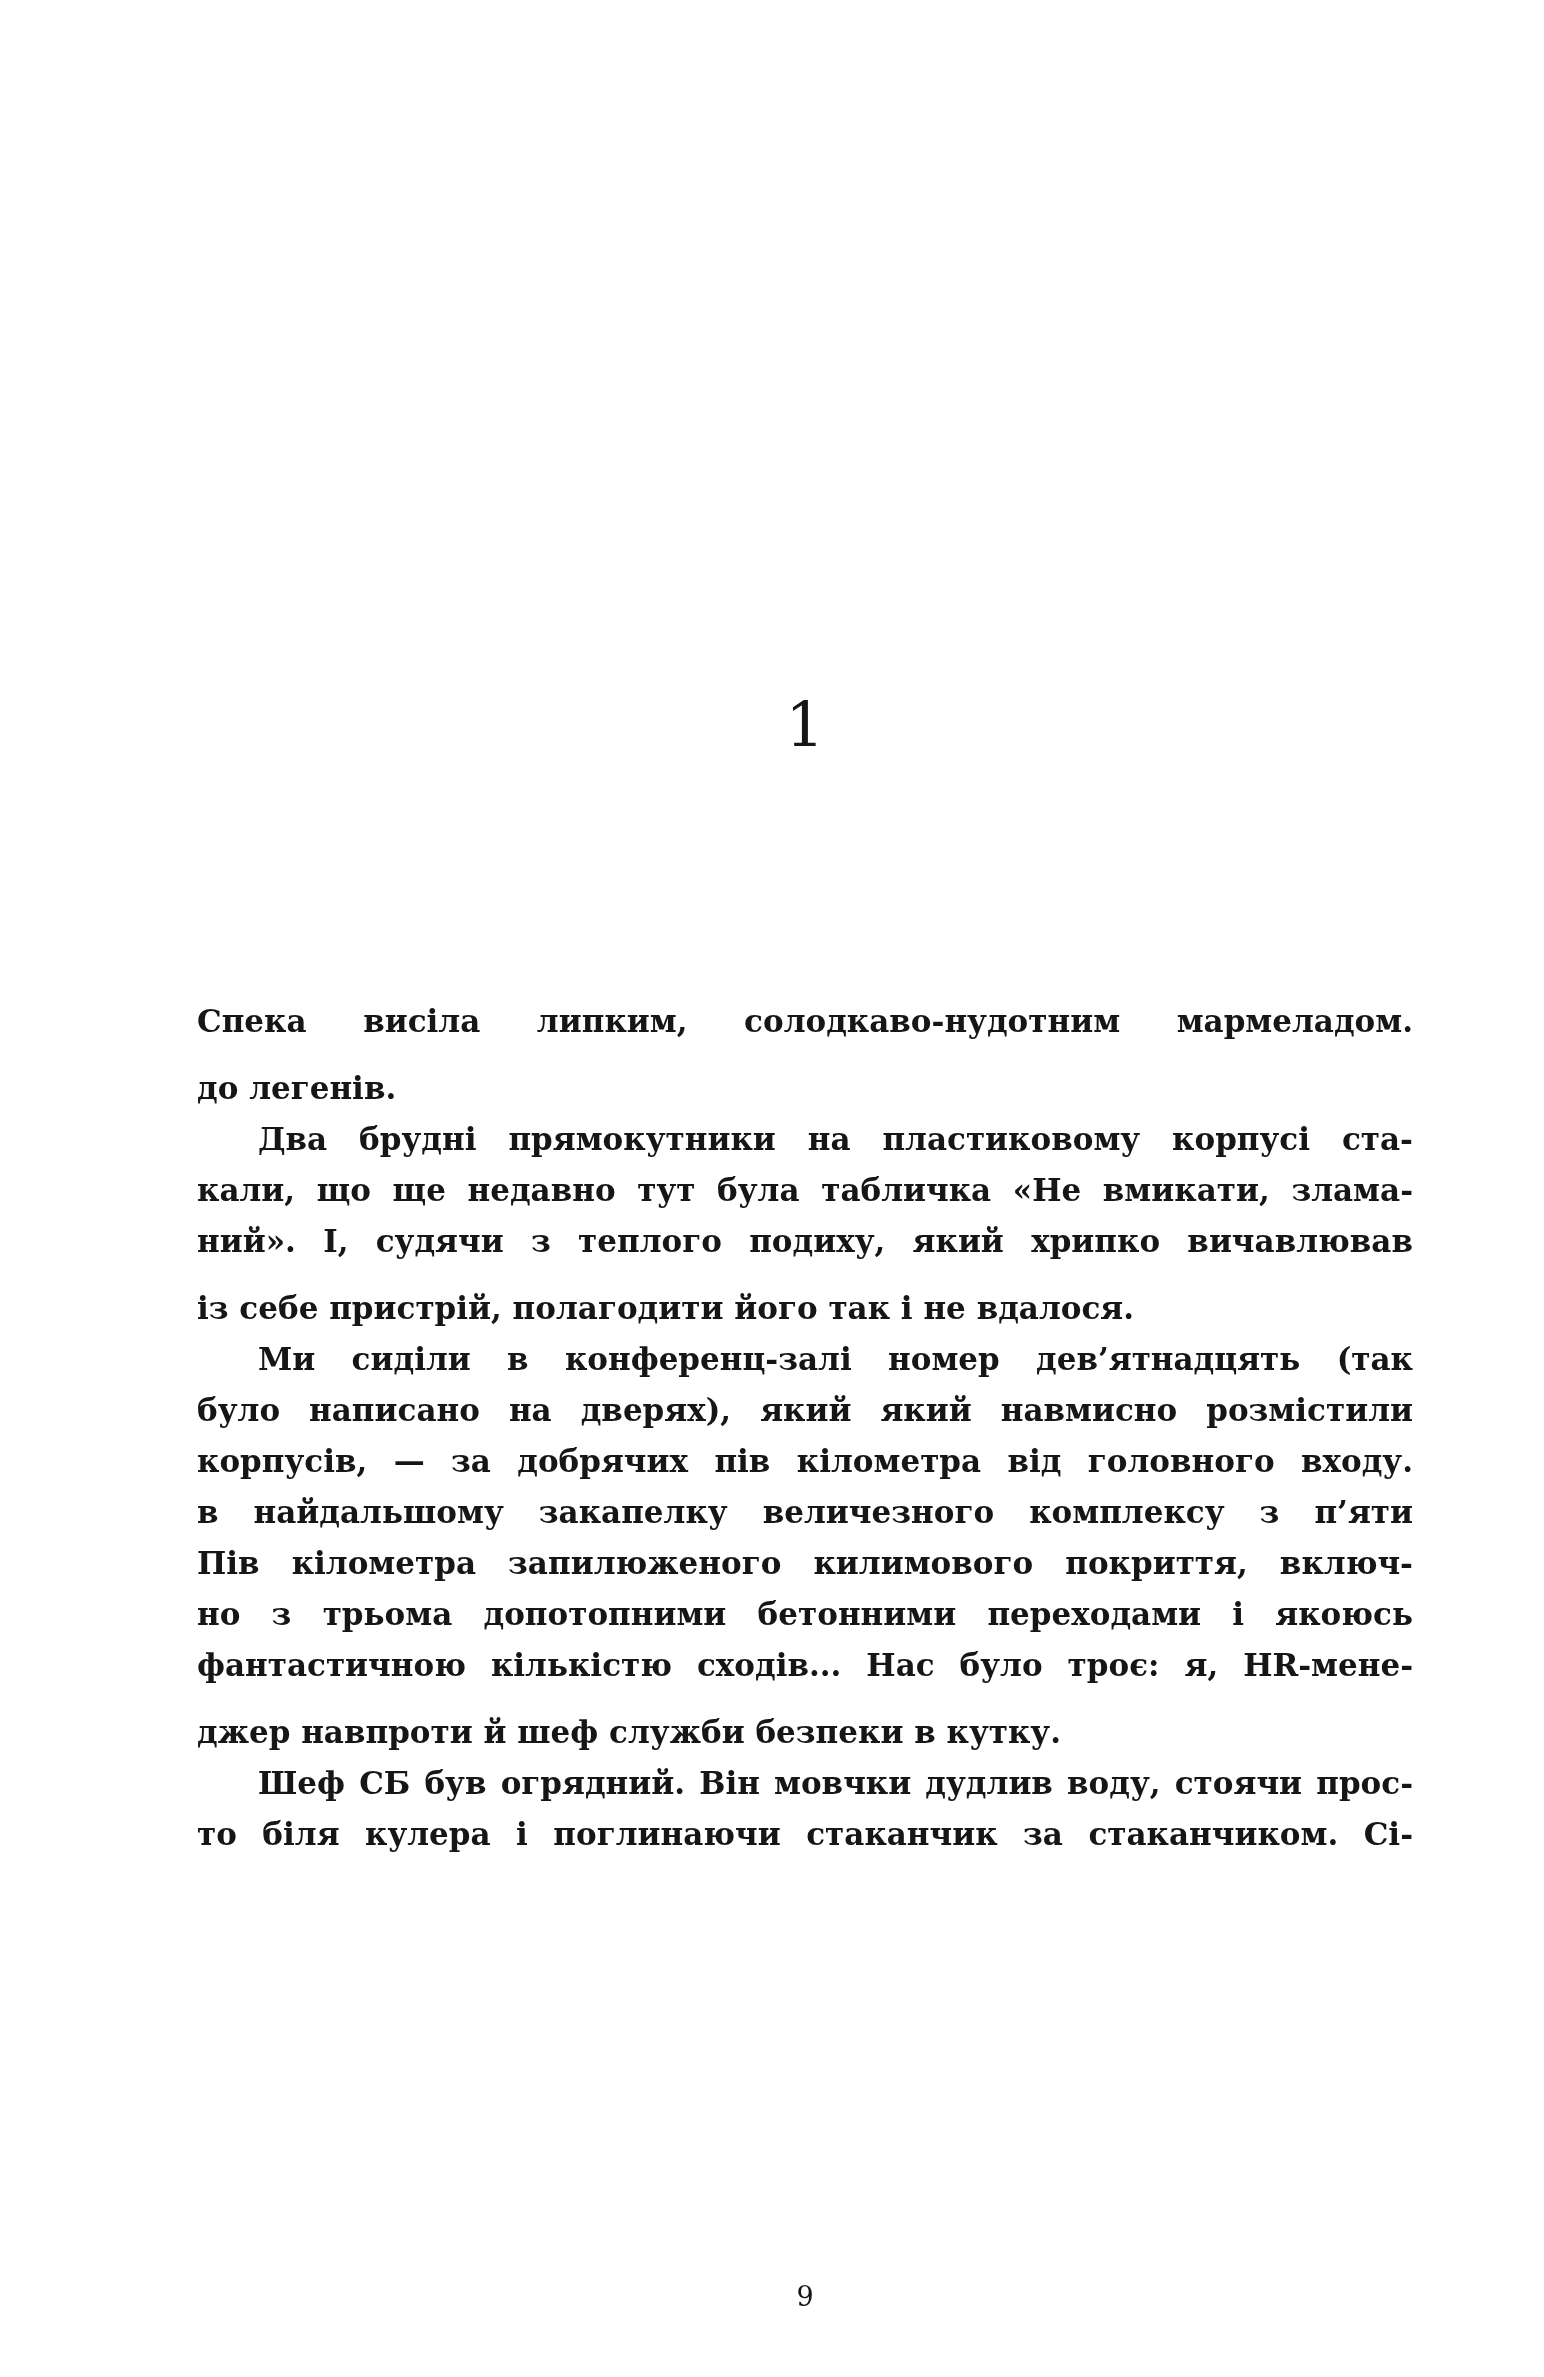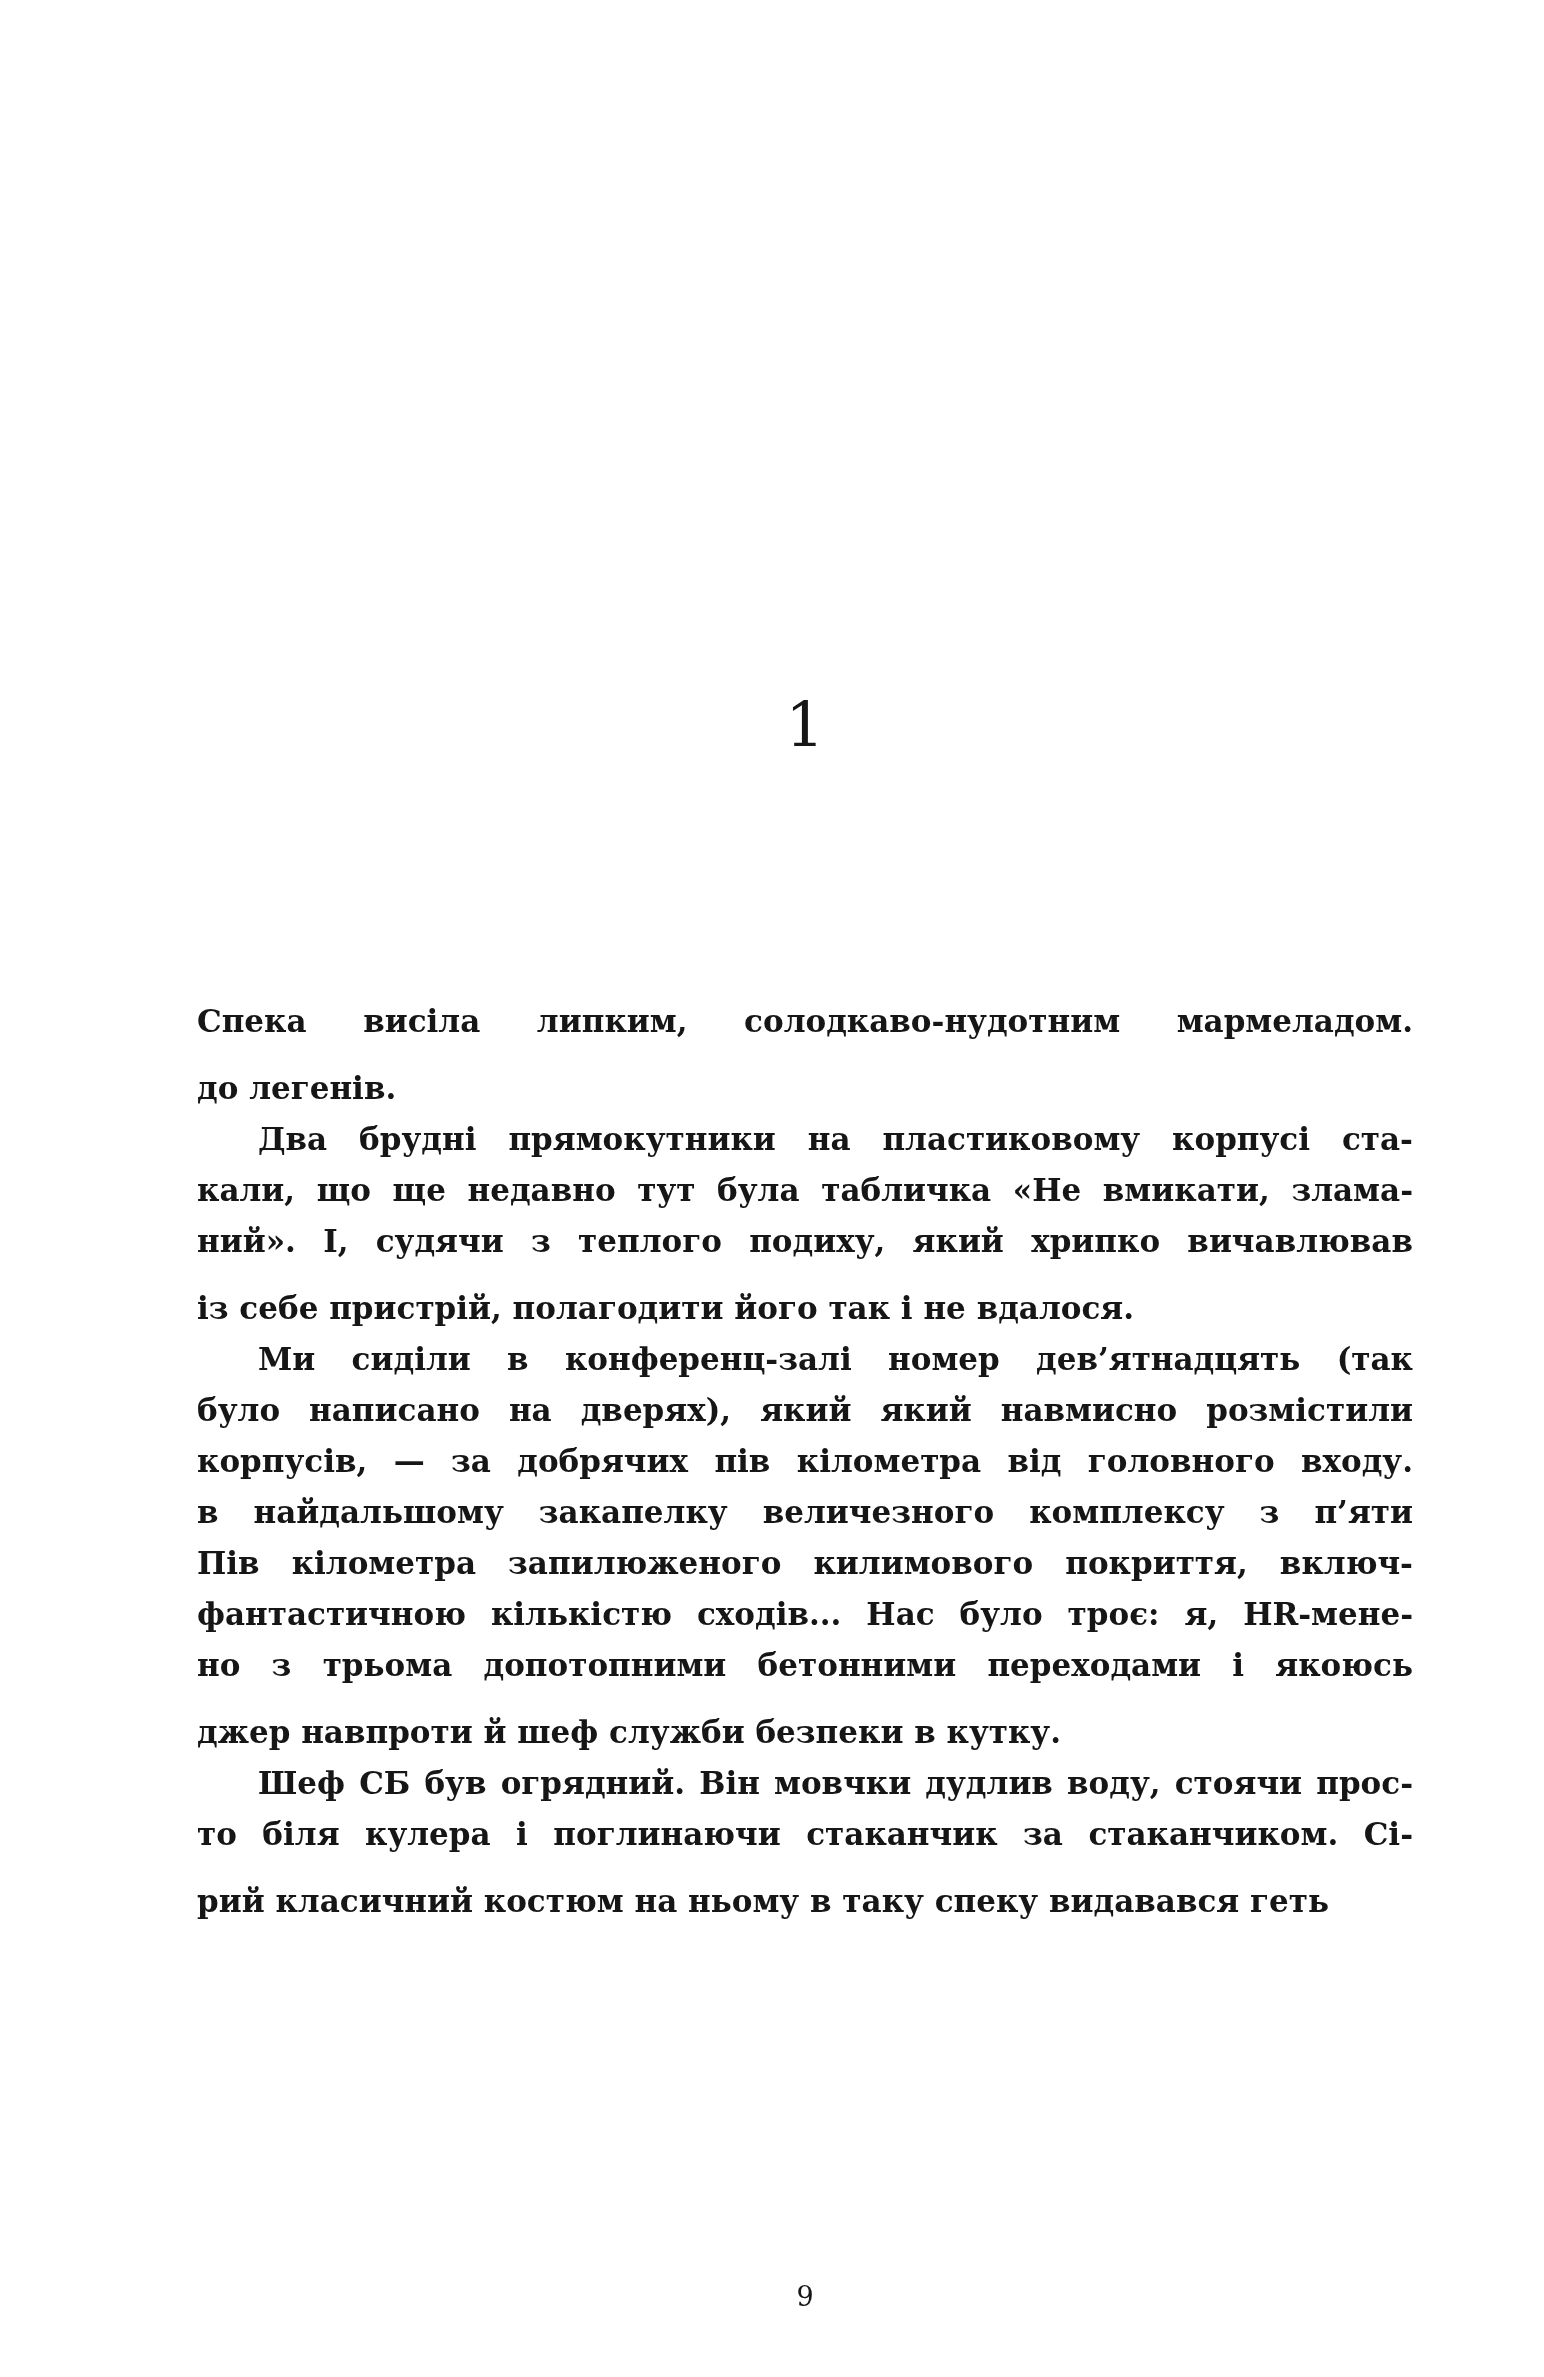--- a/index.html
+++ b/index.html
@@ -77,26 +77,25 @@
         <div class="line">кали, що ще недавно тут була табличка «Не вмикати, злама-</div>
         <div class="line">ний». І, судячи з теплого подиху, який хрипко вичавлював</div>
         <div class="line last">із себе пристрій, полагодити його так і не вдалося.</div>
       </div>
       <div class="paragraph">
         <div class="line indent">Ми сиділи в конференц-залі номер дев’ятнадцять (так</div>
         <div class="line">було написано на дверях), який який навмисно розмістили</div>
         <div class="line">корпусів, — за добрячих пів кілометра від головного входу.</div>
         <div class="line">в найдальшому закапелку величезного комплексу з п’яти</div>
         <div class="line">Пів кілометра запилюженого килимового покриття, включ-</div>
+        <div class="line">но з трьома допотопними бетонними переходами і якоюсь</div>
         <div class="line">фантастичною кількістю сходів... Нас було троє: я, HR-мене-</div>
-        <div class="line">но з трьома допотопними бетонними переходами і якоюсь</div>
         <div class="line last">джер навпроти й шеф служби безпеки в кутку.</div>
       </div>
       <div class="paragraph">
         <div class="line indent">Шеф СБ був огрядний. Він мовчки дудлив воду, стоячи прос-</div>
         <div class="line">то біля кулера і поглинаючи стаканчик за стаканчиком. Сі-</div>
-        <div class="line last">рий класичний костюм на ньому в таку спеку видавався геть</div>
       </div>
     </div>
 
   <div class="page-number">9</div>
 </div>
 
 
 </body></html>

